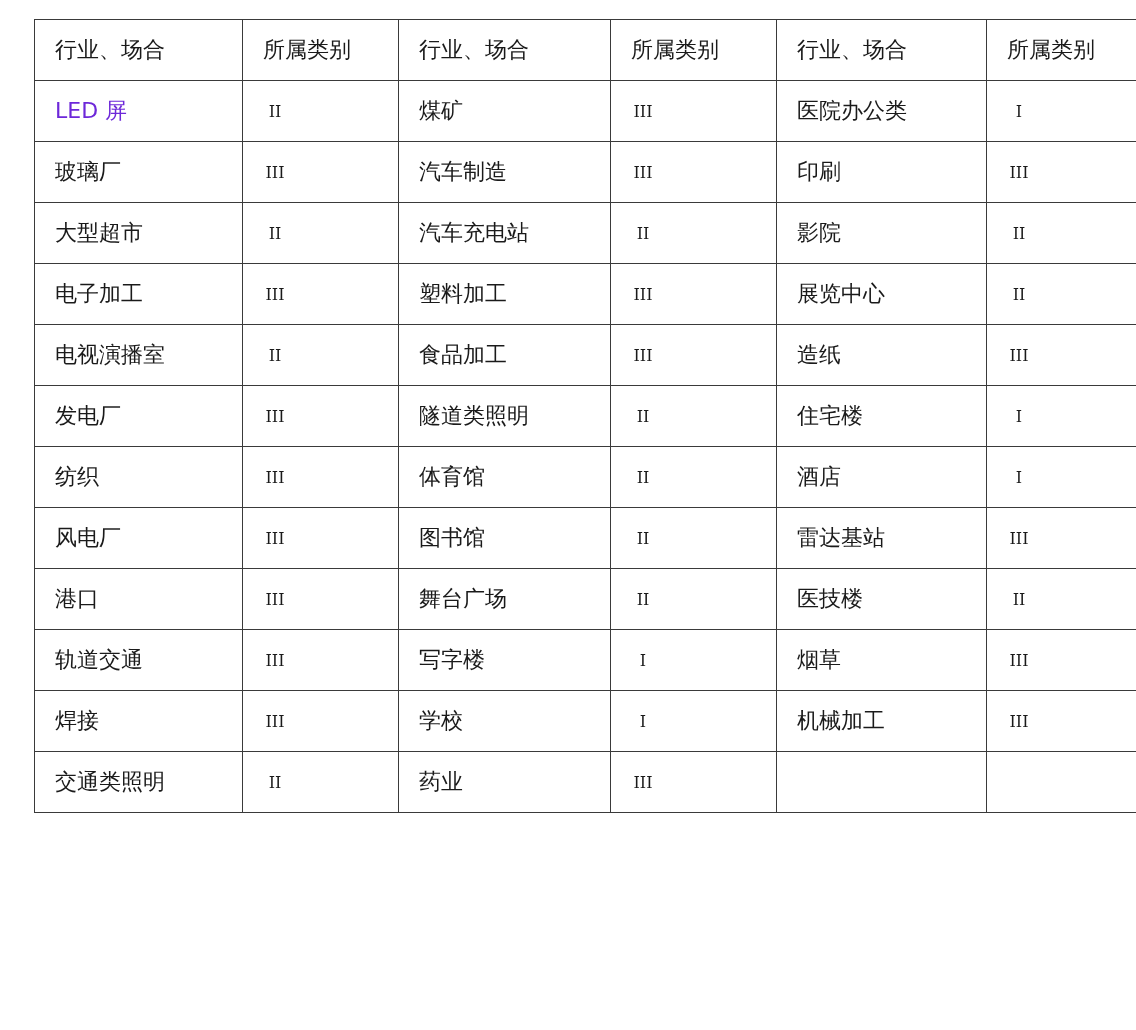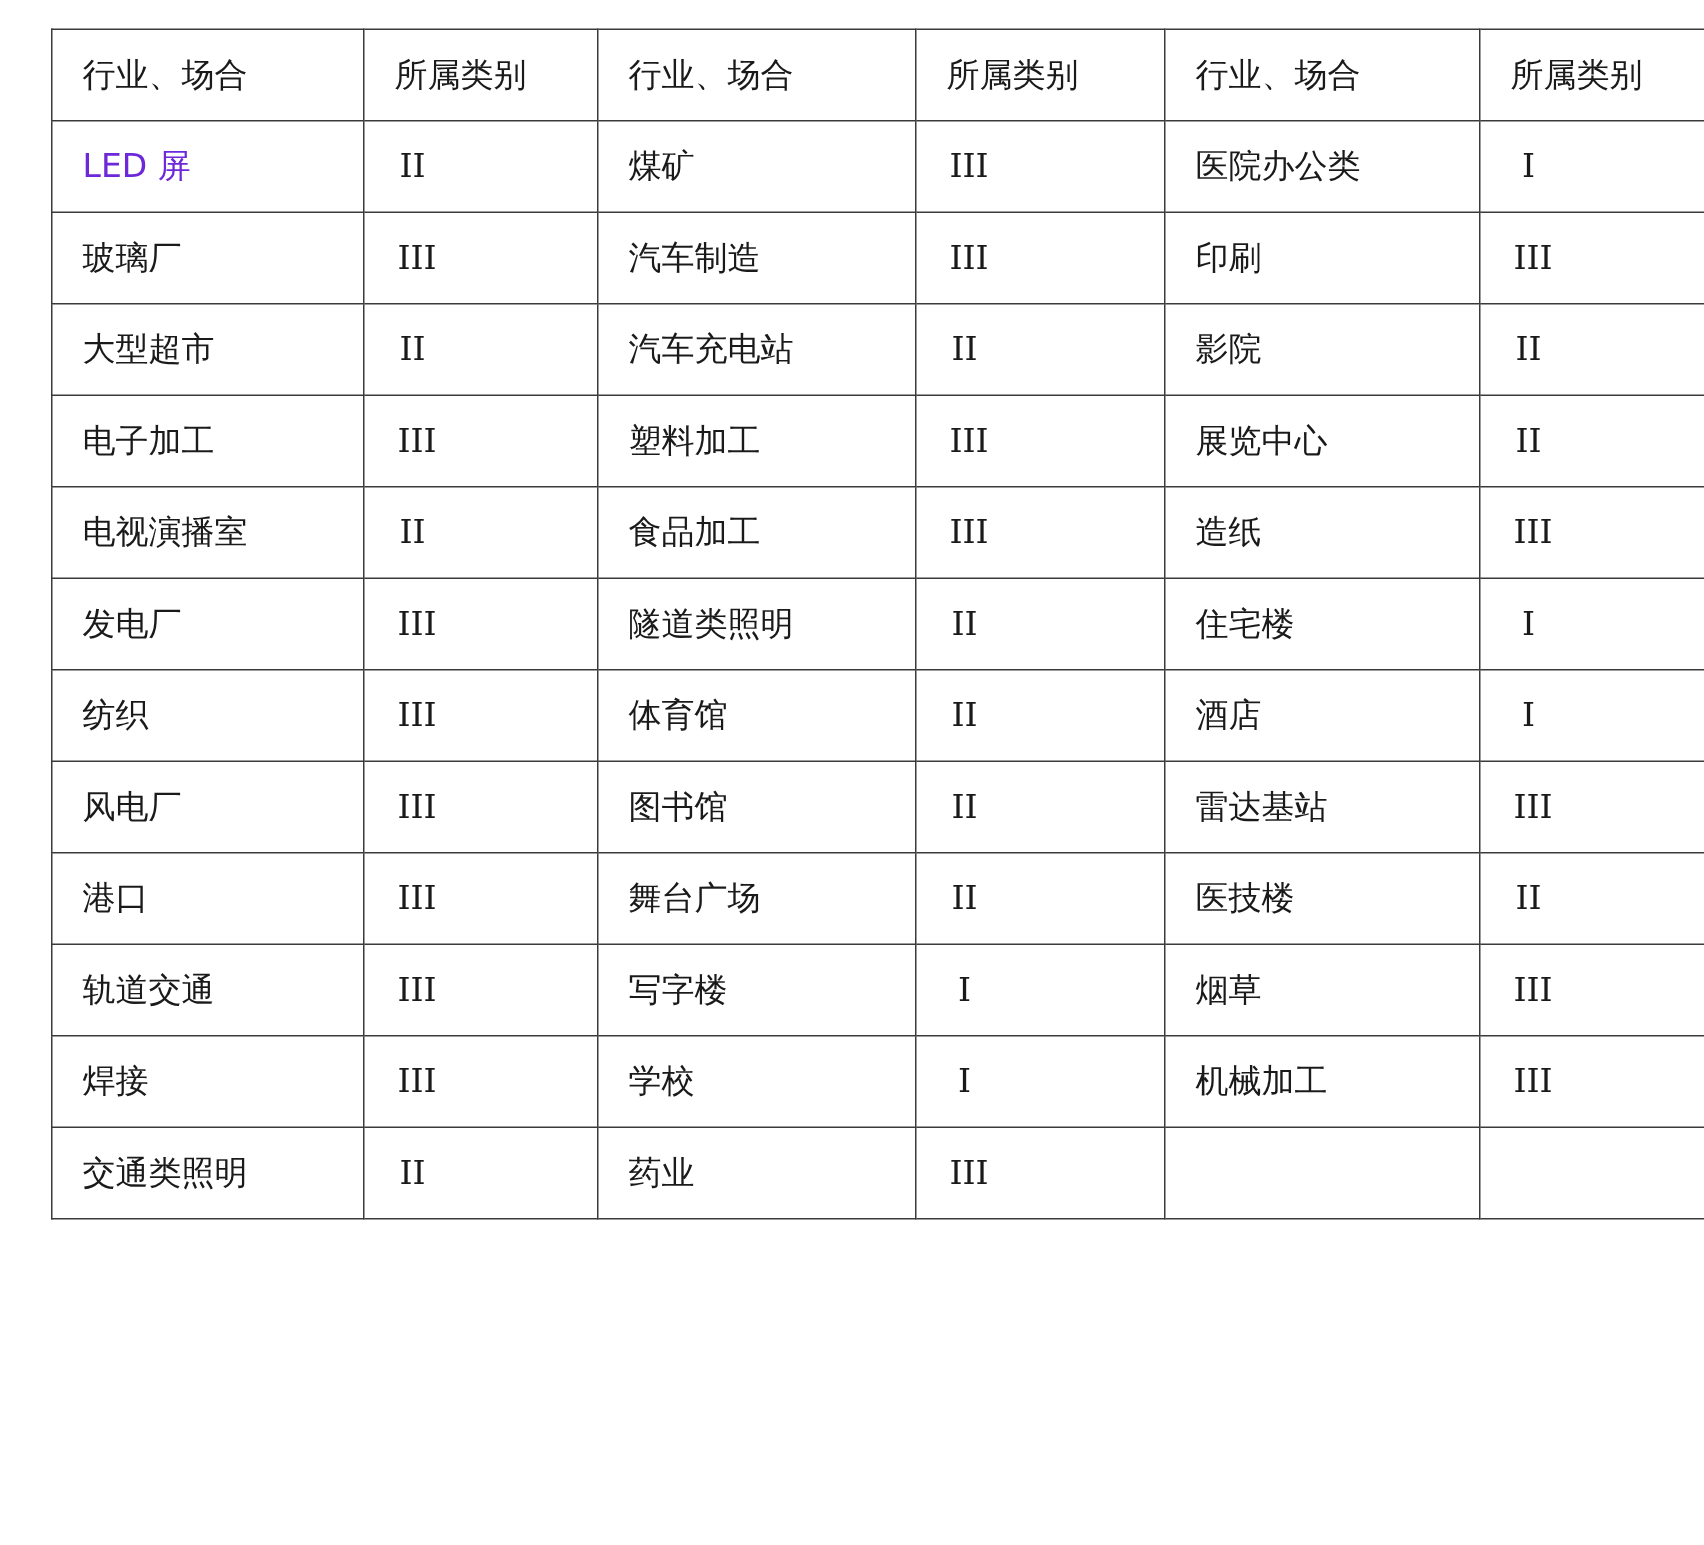--- a/index.html
+++ b/index.html
@@ -16,21 +16,21 @@
       border: 1.5px solid #3a3a3a;
       height: 60px;
       padding: 0 0 0 20px;
       font-size: 22px;
       vertical-align: middle;
       white-space: nowrap;
       overflow: hidden;
     }
     table.cls-table td.cat {
       font-family: "DejaVu Serif", "Liberation Serif", serif;
-      font-size: 22px;
+      font-size: 16px;
       padding-left: 22px;
     }
     table.cls-table td.cat span { display: inline-block; min-width: 20px; text-align: center; }
     .led { color: #6d28d9; }
   </style>
 </head>
 <body>
 
 <table class="cls-table">
   <colgroup>

